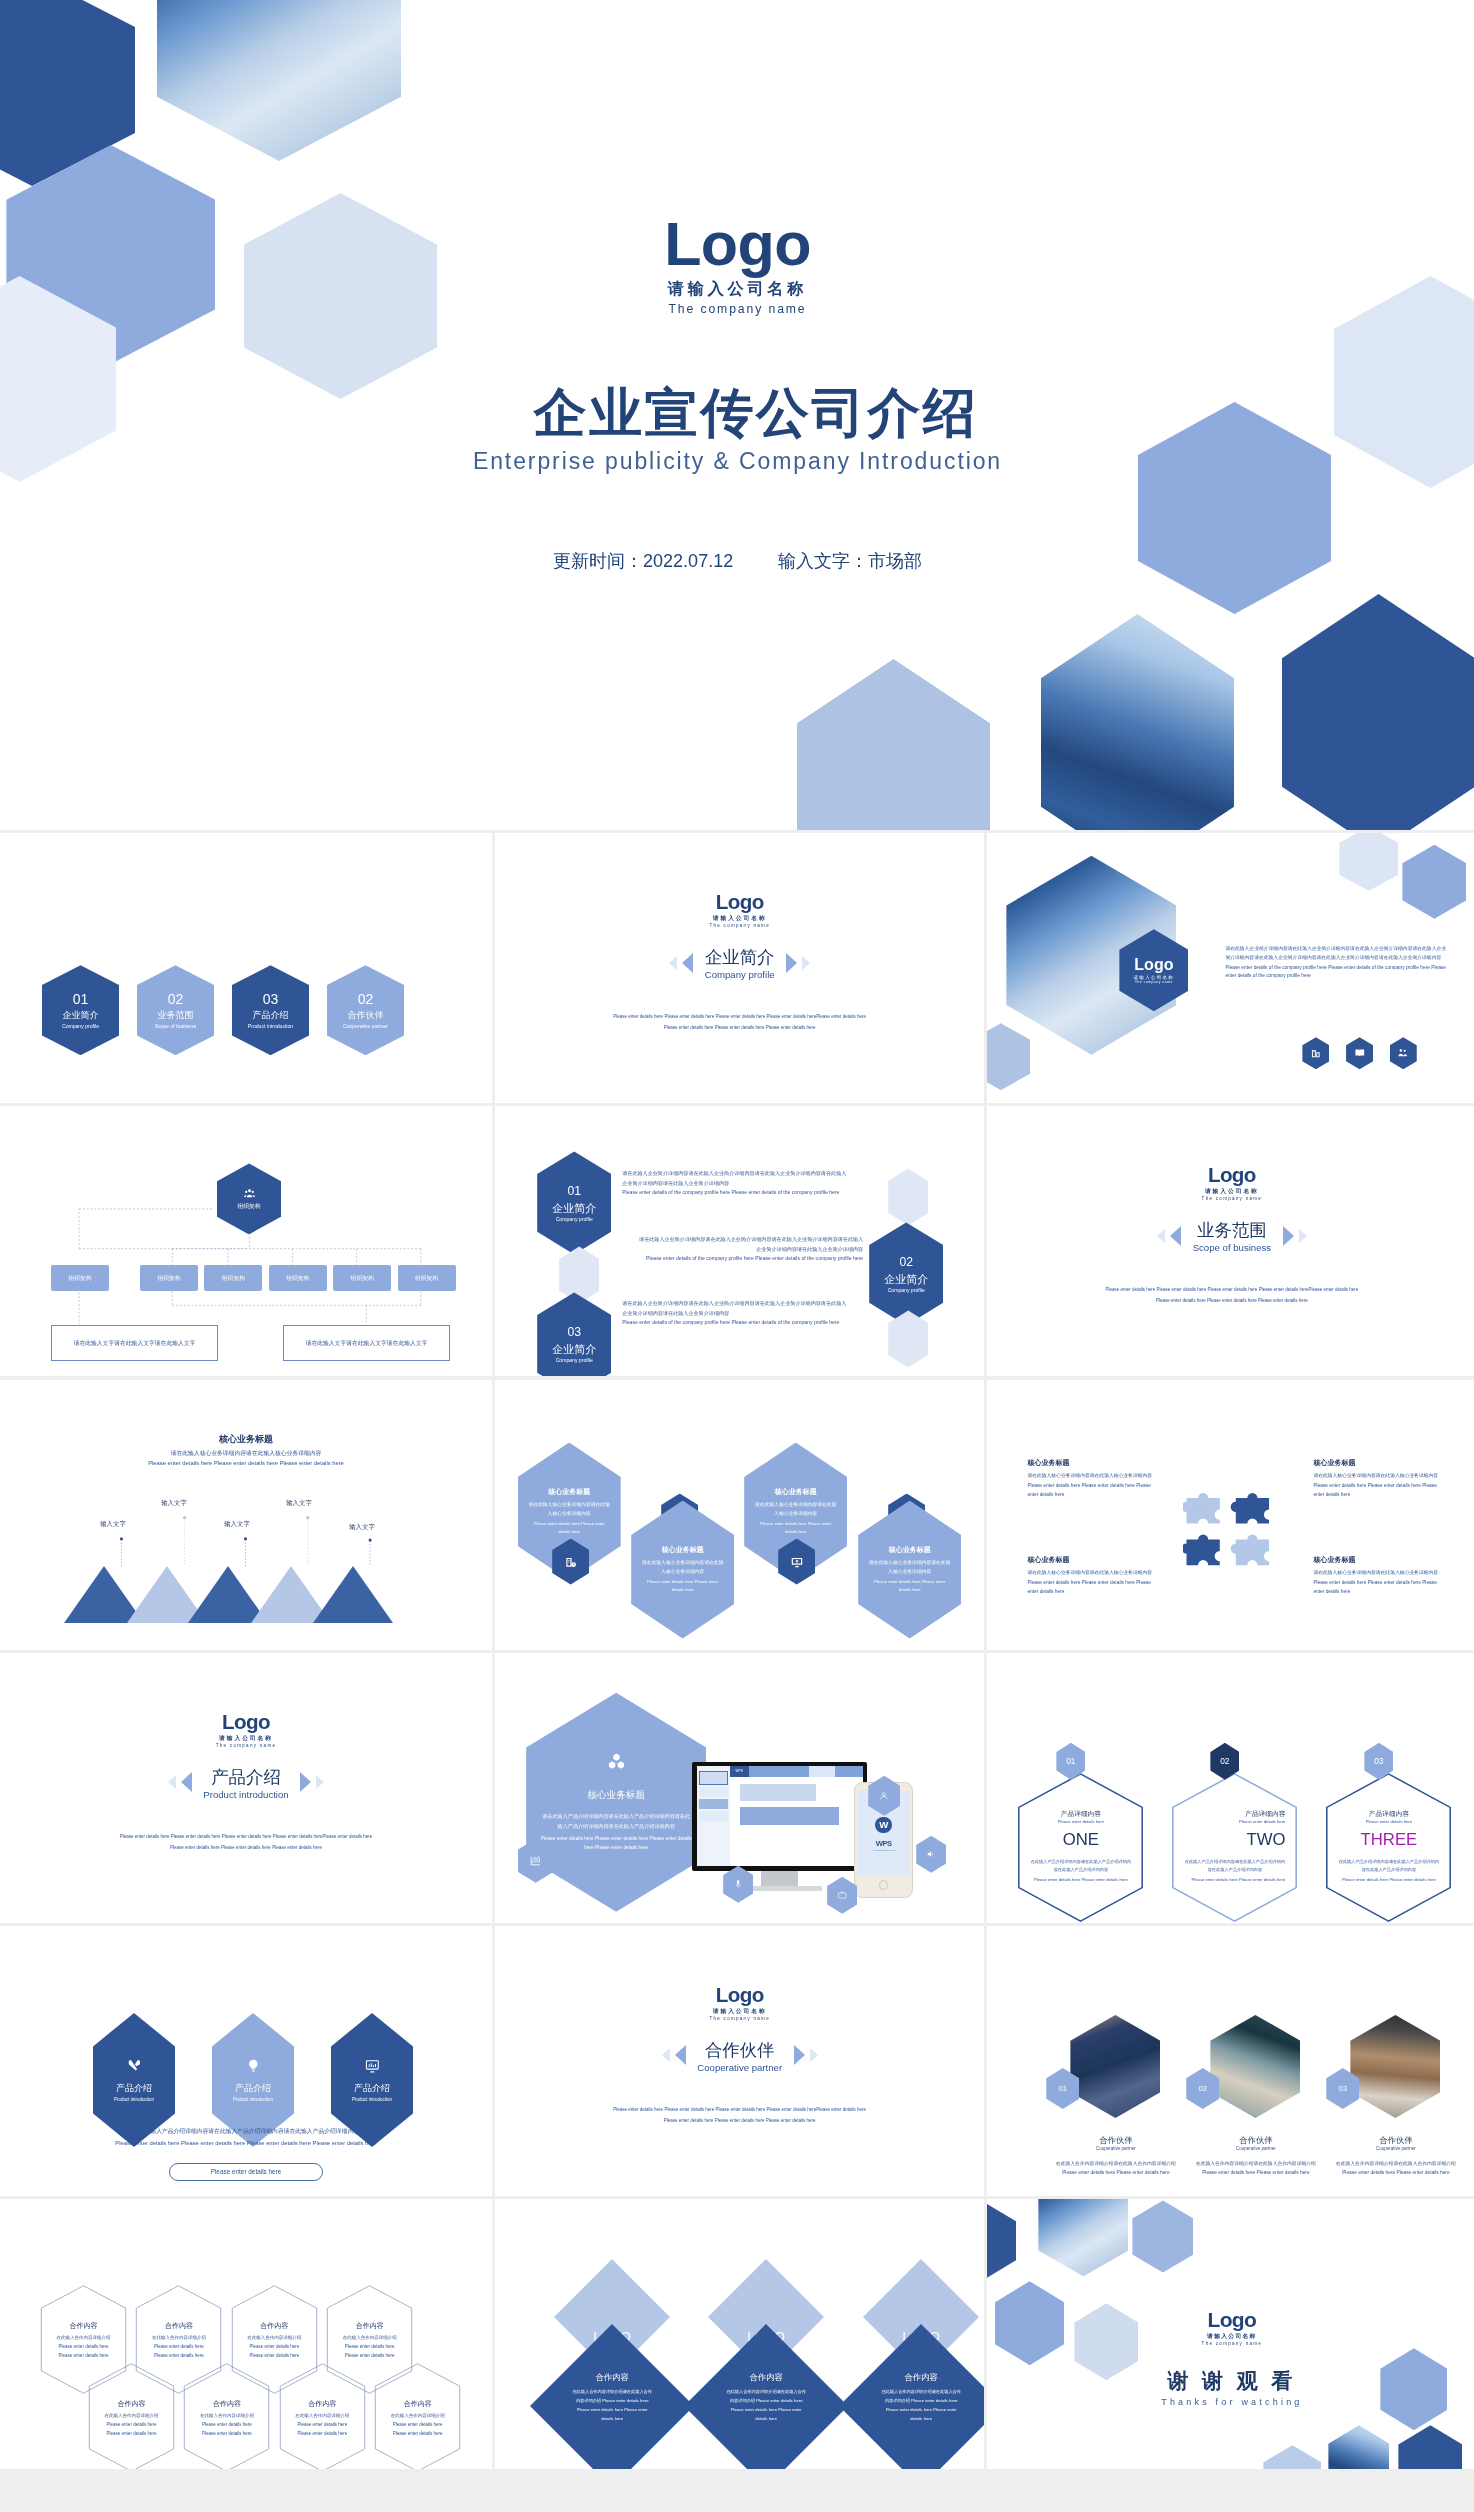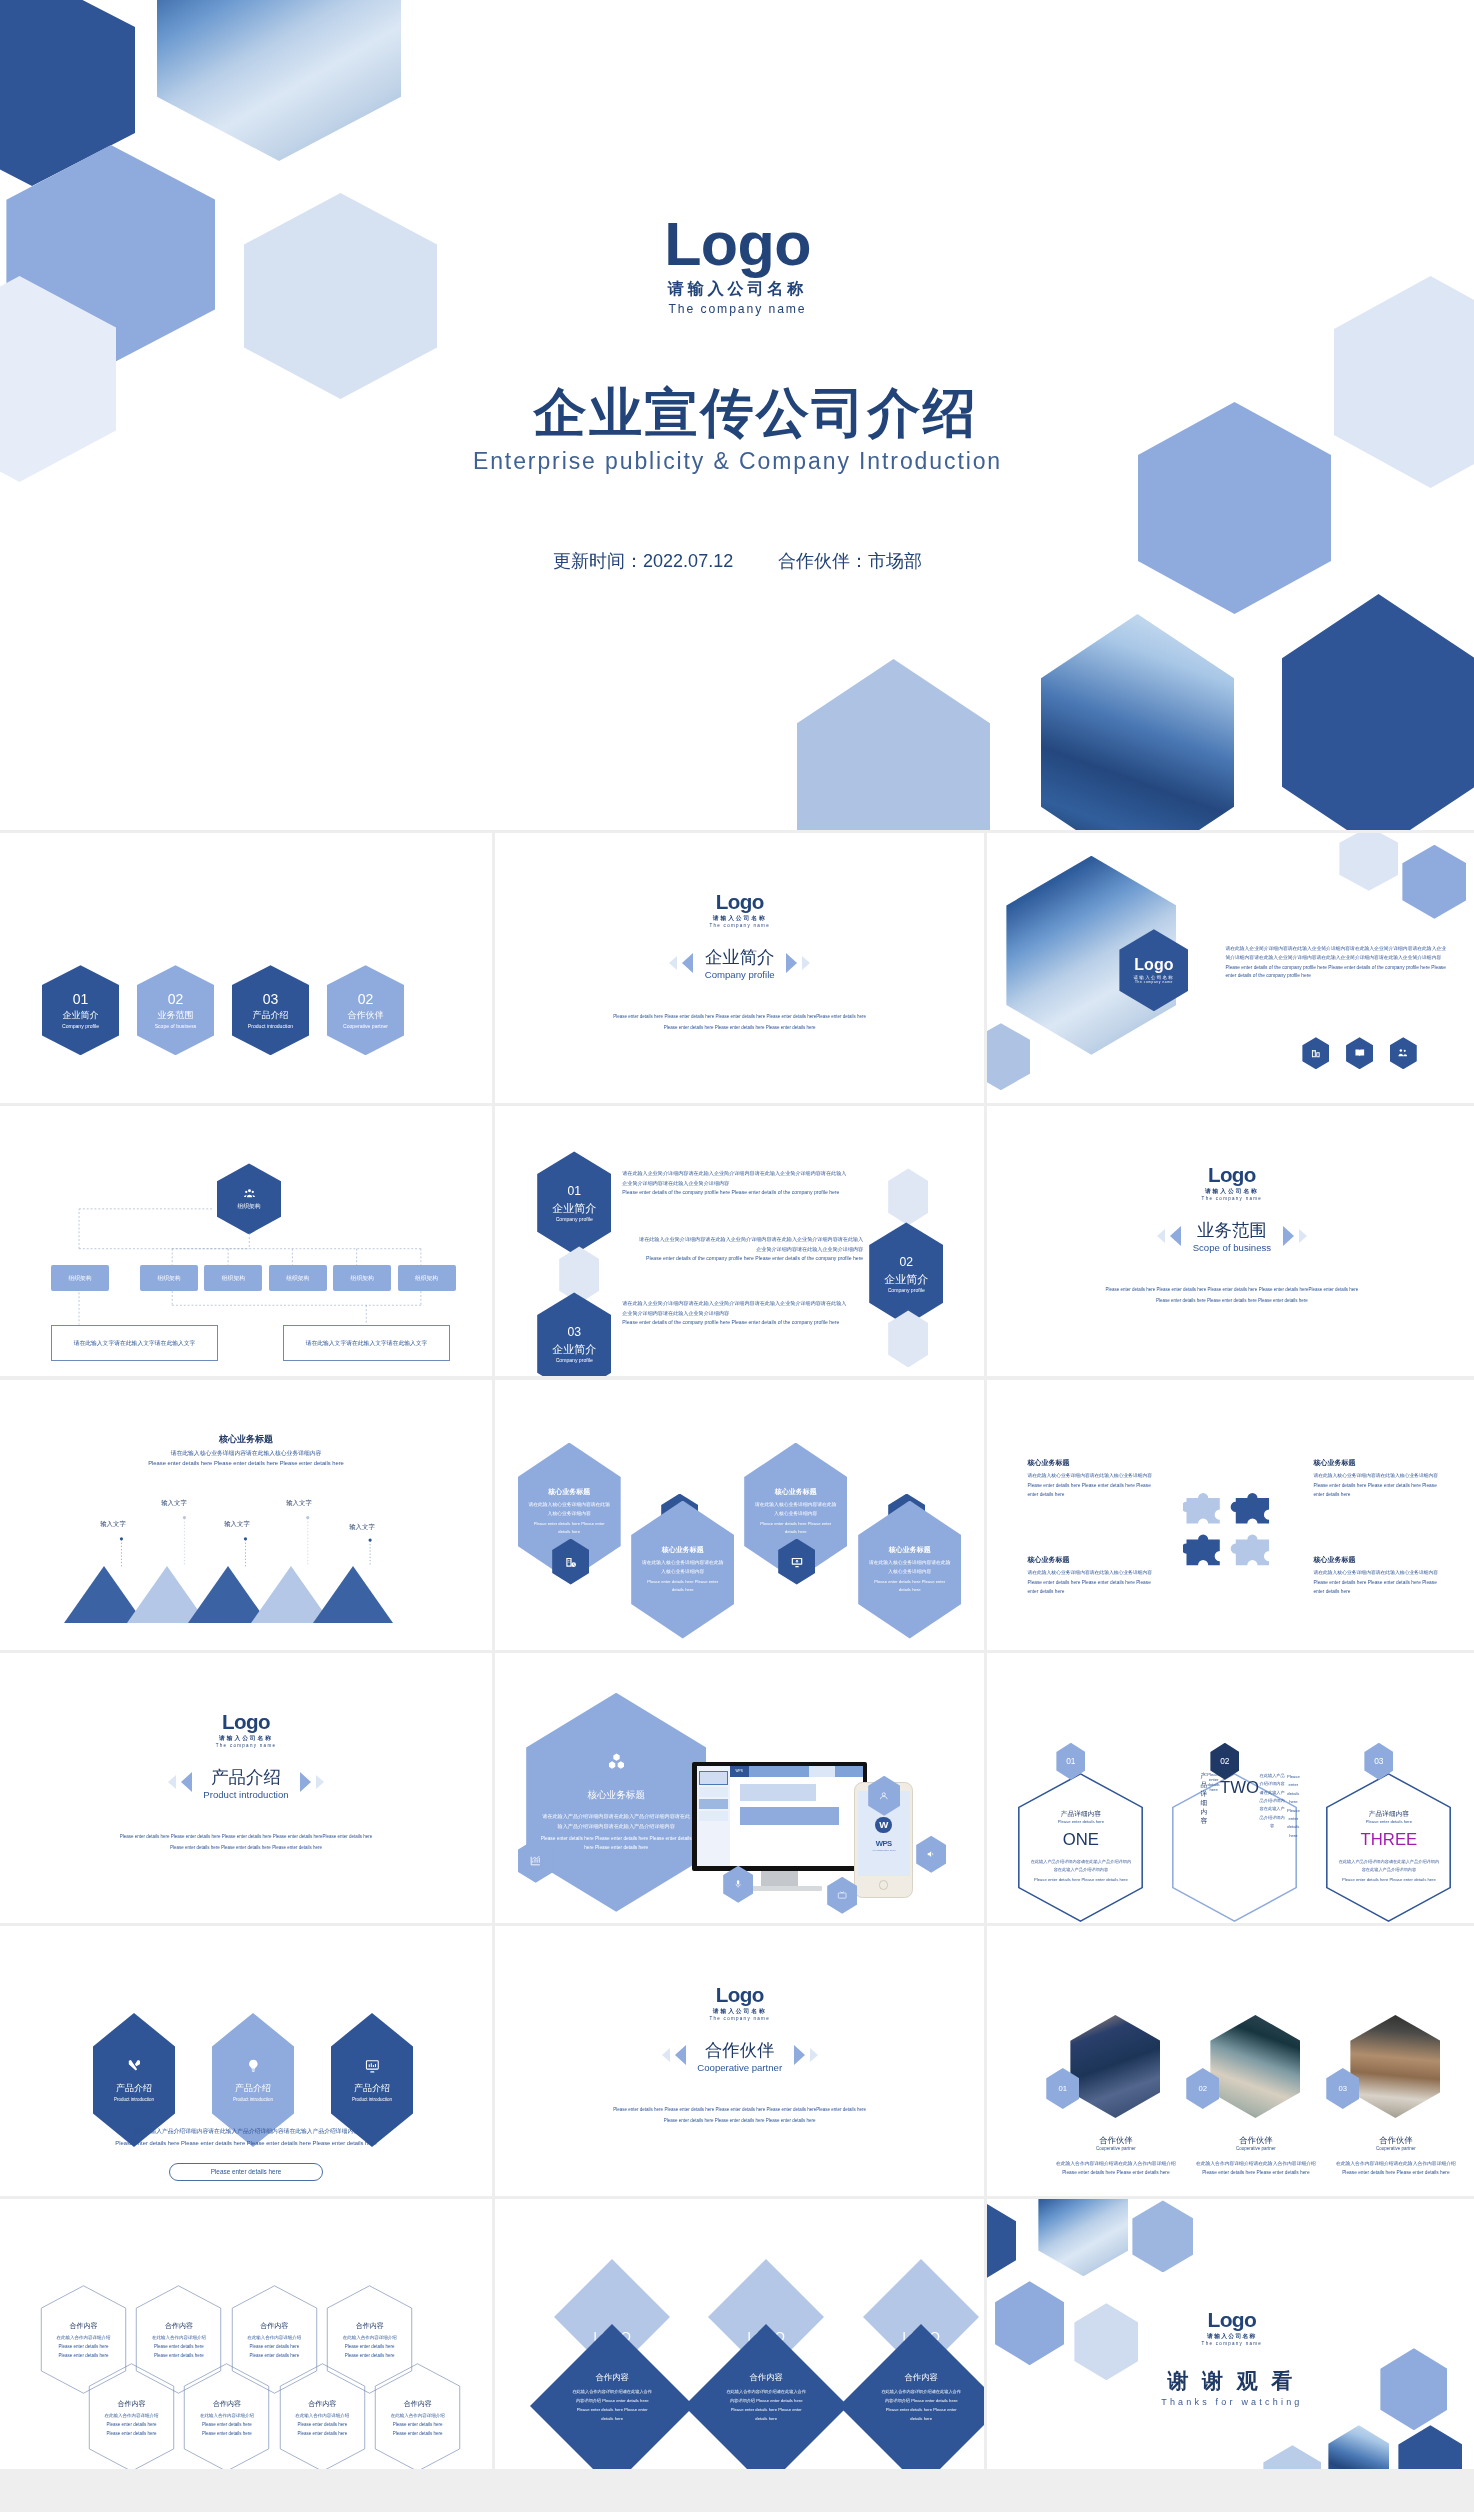--- a/index.html
+++ b/index.html
@@ -74,21 +74,21 @@
   </div>
 
   <div class="hero-center" style="top:382px;">
     <div class="big-title" style="font-size:53px;line-height:62px;">企业宣传公司介绍</div>
     <div class="sub-title" style="font-size:23px;margin-top:3.9px;">Enterprise publicity &amp; Company Introduction</div>
   </div>
 
   <div class="hero-center" style="top:549px;">
     <span class="meta" style="font-size:18px;">更新时间：2022.07.12</span>
     <span style="display:inline-block;width:39px;"></span>
-    <span class="meta" style="font-size:18px;">合作伙伴：市场部</span>
+    <span class="meta" style="font-size:18px;">输入文字：市场部</span>
   </div>
 </div>
 
 <div class="grid">
 
   <div class="slide">
     <div class="sc" style="left:42px;top:132px;display:flex;gap:18px;">
       <div class="hexbox hex-tall d1" style="width:77px;height:90px;">
         <div style="font-size:14px;">01</div>
         <div style="font-size:9px;margin-top:1.9px;">企业简介</div>
@@ -526,21 +526,21 @@
         <div style="font-size:4.2px;color:#2f5596;line-height:2;margin-top:1.3px;">Please enter details here Please enter details here</div>
       </div>
     </div>
     <div class="sc" style="left:183px;top:90px;">
       <div class="hexbox hex-v" style="position:absolute;left:40px;top:0;width:29px;height:37px;background:#1f3864;z-index:2;">
         <div style="font-size:8.4px;">02</div>
       </div>
       <svg width="129" height="151" viewBox="0 0 200 235" style="position:absolute;left:0;top:29px;">
         <polygon points="100,3 196,55 196,180 100,232 4,180 4,55" fill="none" stroke="#8faadc" stroke-width="2.4"></polygon>
       </svg>
-      <div style="position:absolute;left:16px;top:29px;width:129px;height:151px;display:flex;flex-direction:row;align-items:flex-start;justify-content:center;text-align:center;padding:0 14px;">
+      <div style="position:absolute;left:0;top:29px;width:129px;height:151px;display:flex;flex-direction:column;align-items:flex-end;justify-content:center;text-align:center;padding:0 14px;">
         <div style="font-size:6.7px;color:#1f3864;">产品详细内容</div>
         <div style="font-size:4.2px;color:#2f5596;">Please enter details here</div>
         <div style="font-size:16.7px;color:#1f3864;margin:6.4px 0 7.7px;">TWO</div>
         <div style="font-size:4.2px;color:#2f5596;line-height:2;">在此输入产品介绍详细内容请在此输入产品介绍详细内容在此输入产品介绍详细内容</div>
         <div style="font-size:4.2px;color:#2f5596;line-height:2;margin-top:1.3px;">Please enter details here Please enter details here</div>
       </div>
     </div>
     <div class="sc" style="left:337px;top:90px;">
       <div class="hexbox hex-v" style="position:absolute;left:40px;top:0;width:29px;height:37px;background:#8faadc;z-index:2;">
         <div style="font-size:8.4px;">03</div>

